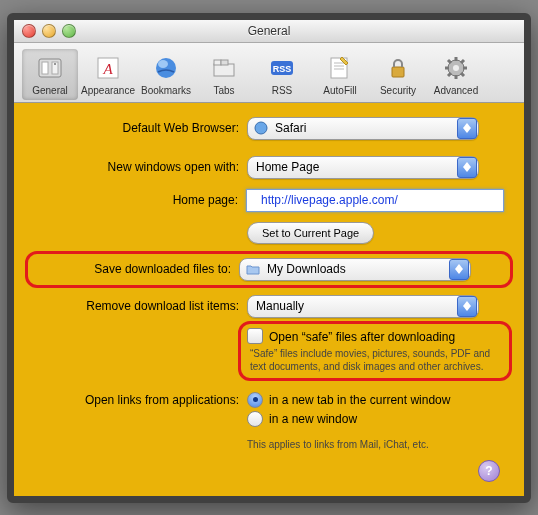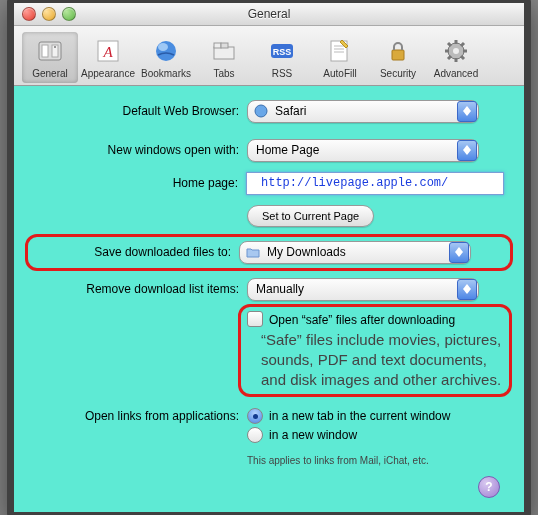--- a/index.html
+++ b/index.html
@@ -9,37 +9,37 @@
 .light{width:12px;height:12px;border-radius:50%;border:1px solid rgba(0,0,0,.3);box-shadow:inset 0 1px 1px rgba(255,255,255,.5)}
 .red{background:radial-gradient(circle at 30% 30%,#ff9b94,#e43f32)}
 .yellow{background:radial-gradient(circle at 30% 30%,#ffe09b,#e6a72b)}
 .green{background:radial-gradient(circle at 30% 30%,#b3e69a,#5fb646)}
 .title{position:absolute;left:0;right:0;text-align:center;font-size:12px;color:#333;text-shadow:0 1px 0 #fff;pointer-events:none}
 .toolbar{background:linear-gradient(#f5f5f5,#dcdcdc);border-bottom:1px solid #999;display:flex;padding:6px 8px 2px;gap:2px}
 .tbitem{display:flex;flex-direction:column;align-items:center;width:56px;padding:4px 0;border-radius:4px}
 .tbitem.sel{background:linear-gradient(#d9d9d9,#c4c4c4);box-shadow:inset 0 0 4px rgba(0,0,0,.25)}
 .tbicon{width:30px;height:30px;display:flex;align-items:center;justify-content:center}
 .tblabel{font-size:10px;color:#333;margin-top:2px}
-.content{padding:14px 20px 14px 20px;background:#5eead4}
+.content{padding:14px 20px 14px 20px;background:#eab308}
 .row{display:flex;align-items:center;margin-bottom:10px}
 .lbl{width:205px;text-align:right;padding-right:8px;font-size:12px}
 .field{flex:1}
 .aqua-select{display:flex;align-items:center;height:21px;background:linear-gradient(#fdfdfd,#e8e8e8);border:1px solid #999;border-radius:8px;box-shadow:0 1px 1px rgba(0,0,0,.15);position:relative;width:230px}
 .aqua-select .icon{margin:0 5px 0 6px;display:flex}
 .aqua-select .text{flex:1;font-size:12px;padding-left:2px}
 .aqua-select .arrows{width:18px;height:19px;margin:1px;border-radius:3px;background:linear-gradient(#a5c6f3,#4e87e6);display:flex;flex-direction:column;align-items:center;justify-content:center;border:1px solid #3b68c8}
 .aqua-select .arrows svg{display:block}
-.aqua-input{height:21px;width:228px;background:#fff;border:1px solid #7a9ed6;box-shadow:0 0 3px rgba(94,148,230,.8);font-size:12px;padding:0 14px;color:#1a3cdf;font-family:Liberation Mono, monospace}
+.aqua-input{height:21px;width:228px;background:#fff;border:1px solid #7a9ed6;box-shadow:0 0 3px rgba(94,148,230,.8);font-size:12px;padding:0 14px;color:#1a3cdf;font-family:Liberation Sans, sans-serif}
 .aqua-btn{height:22px;background:linear-gradient(#fefefe,#dedede);border:1px solid #999;border-radius:11px;font-size:11px;padding:0 14px;box-shadow:0 1px 1px rgba(0,0,0,.15)}
 .hl{border:3px solid #e21b1b;border-radius:12px;padding:4px 6px;margin:-7px -9px}
 .row.hl-row{margin-bottom:14px}
 .safebox{margin-left:213px;width:256px}
 .check-row{display:flex;align-items:flex-end;gap:6px;font-size:12px}
 .checkbox{width:14px;height:14px;background:linear-gradient(#fff,#e5e5e5);border:1px solid #888;border-radius:3px}
-.safedesc{font-size:15px;color:#444;margin-top:3px;line-height:1.35;margin-left:14px}
+.safedesc{font-size:10px;color:#444;margin-top:3px;line-height:1.35;margin-left:3px}
 .radio{width:14px;height:14px;border-radius:50%;background:linear-gradient(#fff,#e5e5e5);border:1px solid #888;display:inline-flex;align-items:center;justify-content:center}
 .radio.on{background:radial-gradient(circle at 50% 30%,#b4d3ff,#4b84e2)}
 .radio.on::after{content:"";width:5px;height:5px;border-radius:50%;background:#123a8f}
 .radioblock{font-size:12px}
 .radioblock .opt{display:flex;align-items:center;gap:6px;margin-bottom:3px}
 .note{font-size:10px;color:#444;margin-top:12px}
 .help{width:20px;height:20px;border-radius:50%;background:radial-gradient(circle at 35% 30%,#d8c9f0,#9f7fd3);border:1px solid #7a5db3;color:#fff;font-weight:bold;font-size:12px;display:flex;align-items:center;justify-content:center;margin-left:auto;margin-right:4px;margin-top:4px}
 </style>
 </head>
 <body>

